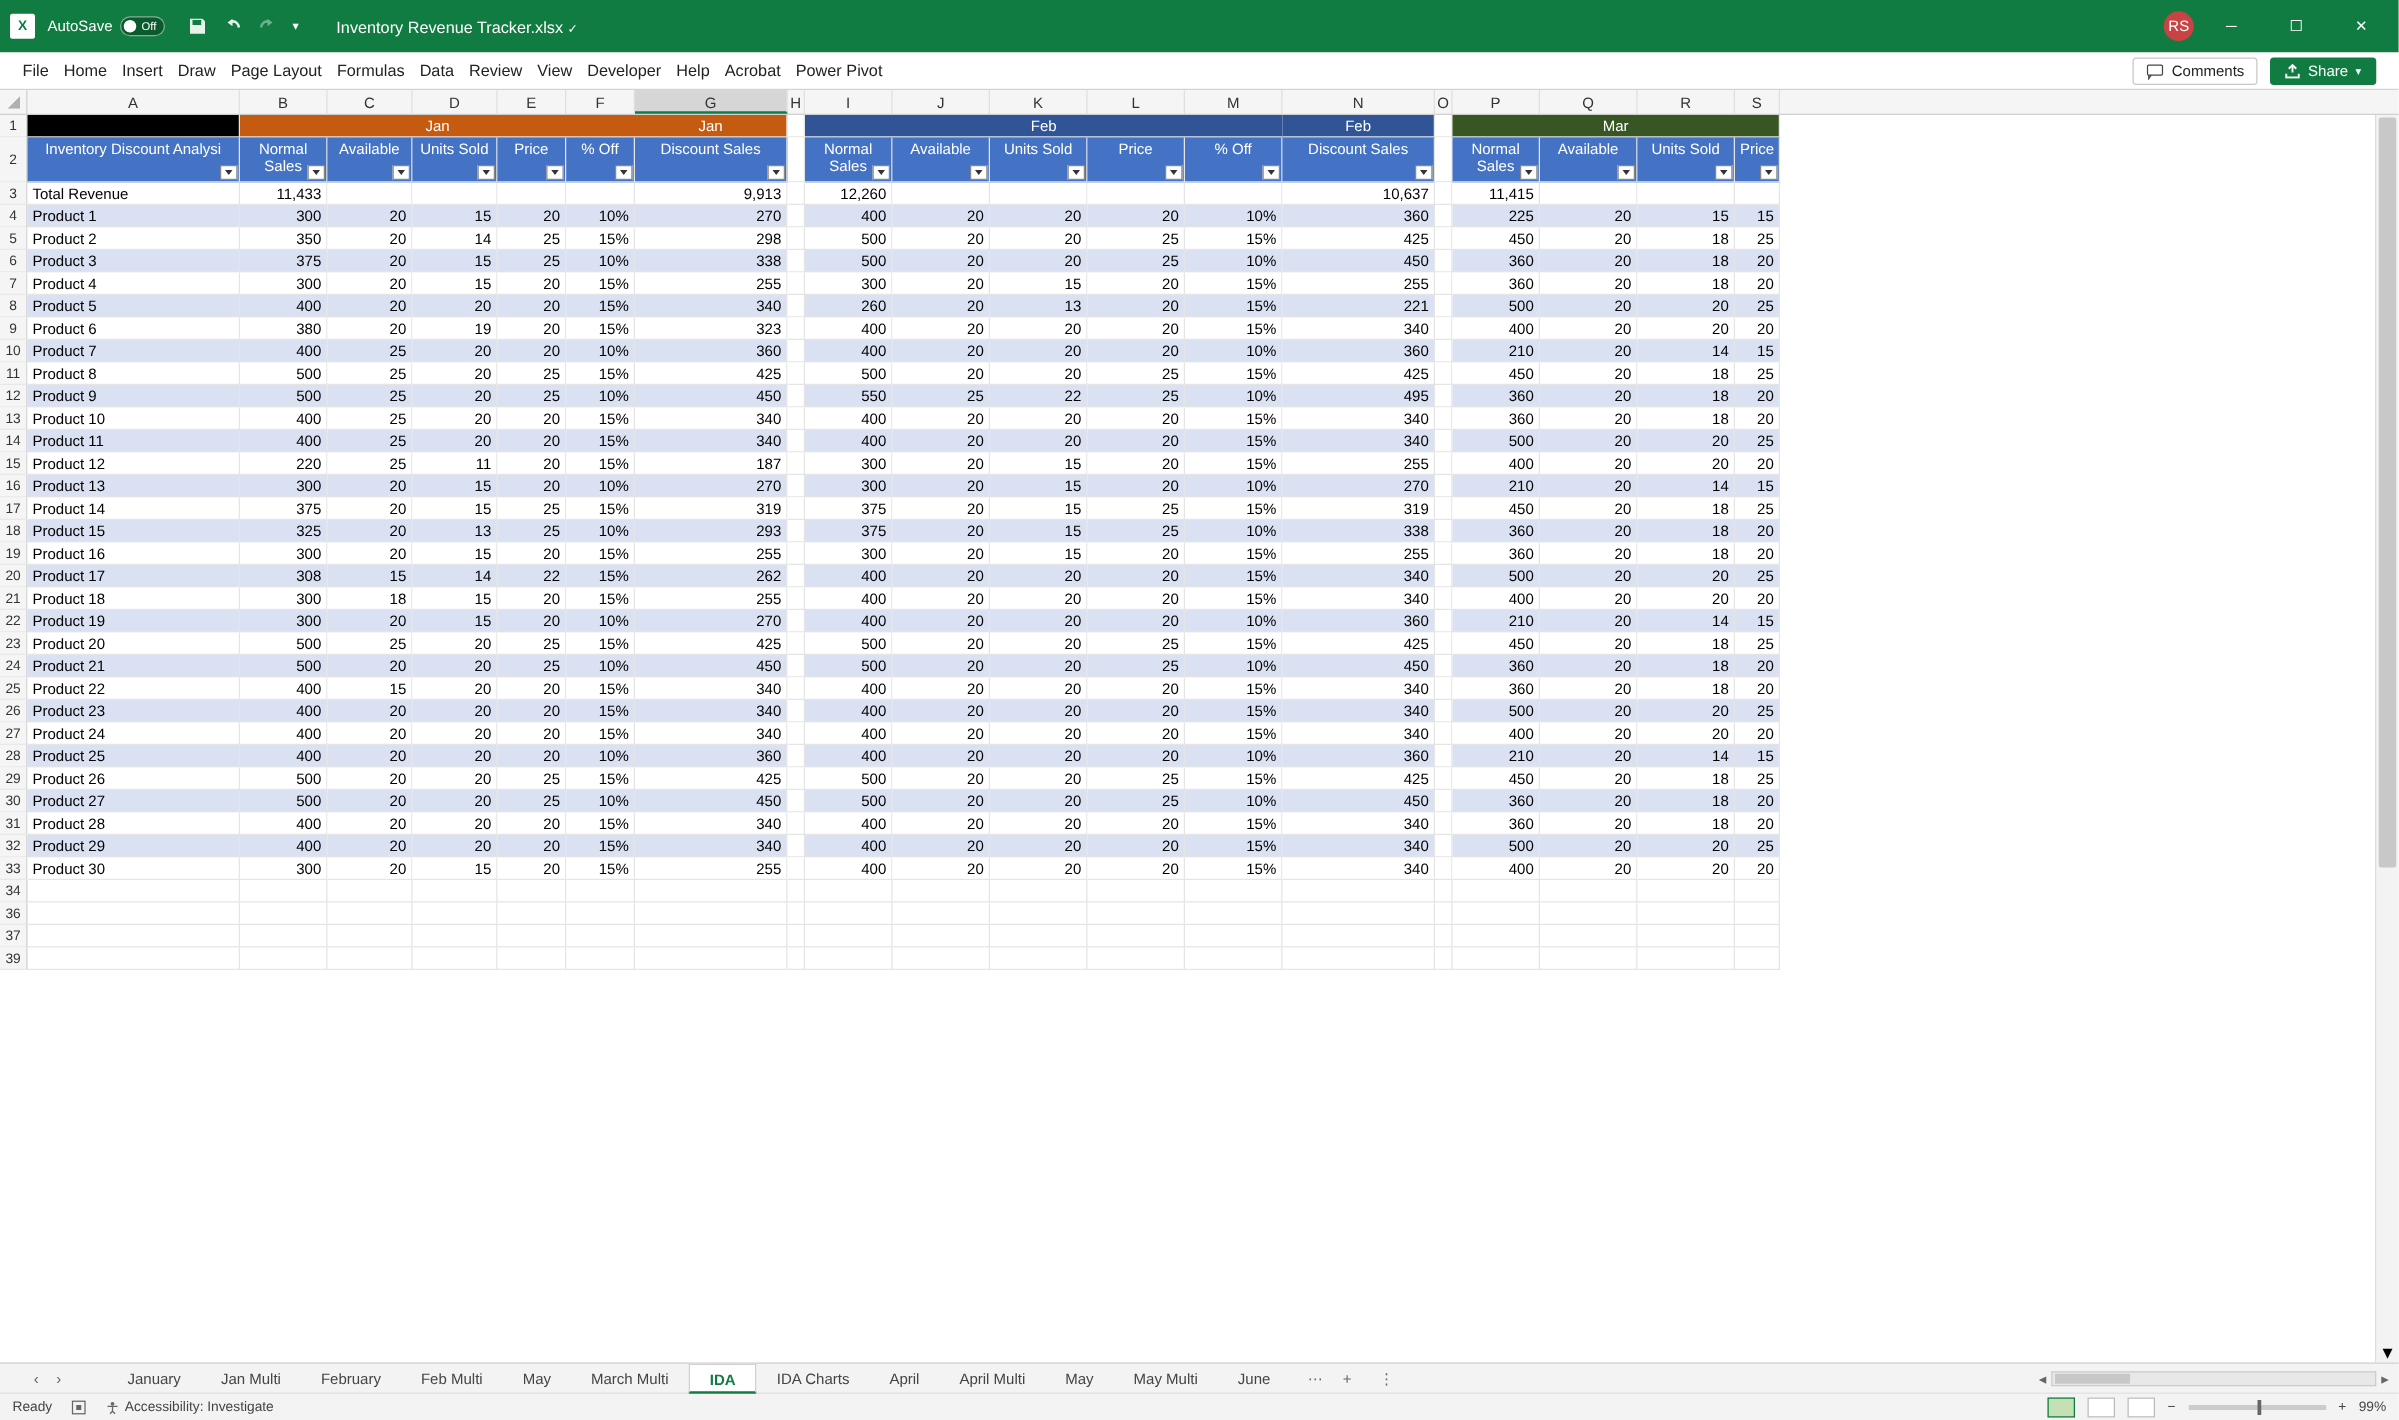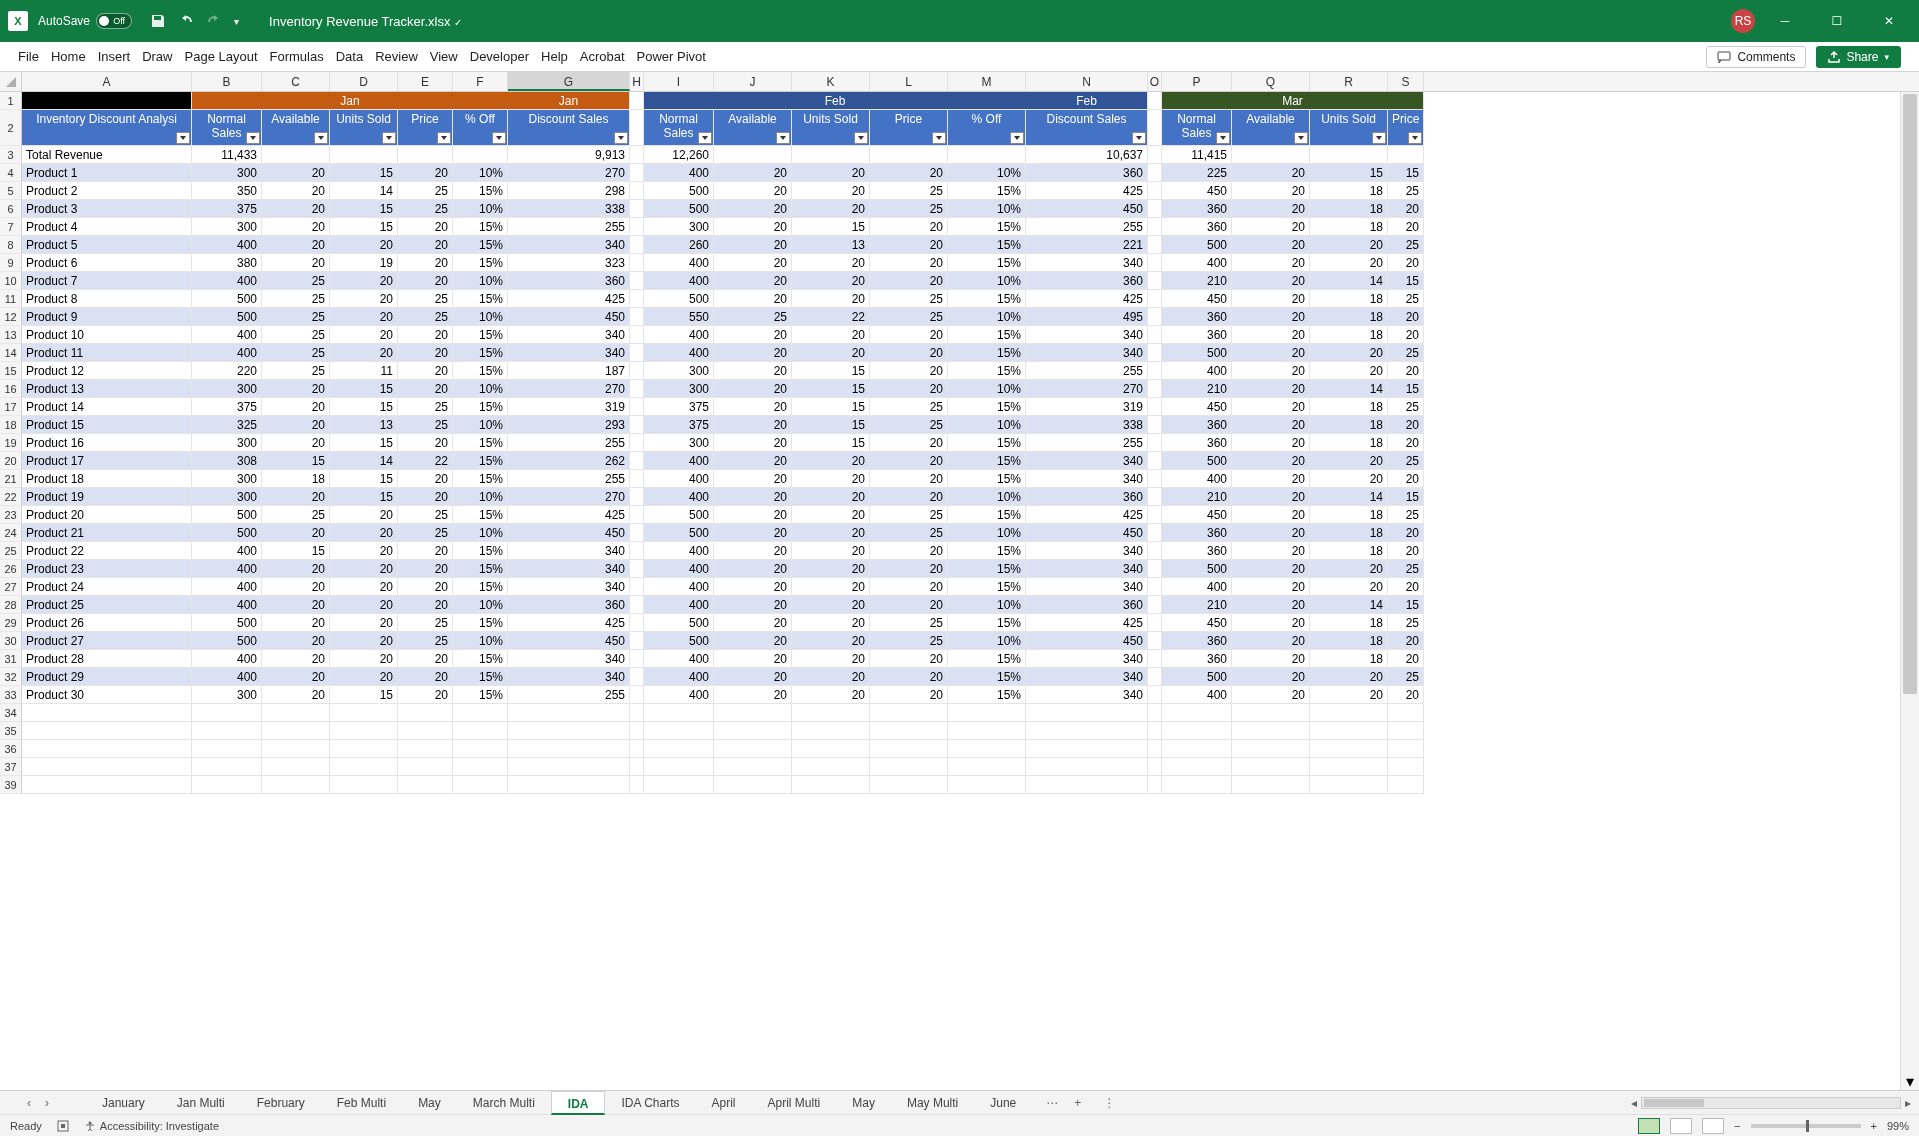--- a/index.html
+++ b/index.html
@@ -967,42 +967,20 @@
         <div class="cell " style="width: 78px;"></div>
         <div class="cell " style="width: 78px;"></div>
         <div class="cell " style="width: 122px;"></div>
         <div class="cell " style="width: 14px;"></div>
         <div class="cell " style="width: 70px;"></div>
         <div class="cell " style="width: 78px;"></div>
         <div class="cell " style="width: 78px;"></div>
         <div class="cell " style="width: 36px;"></div>
       </div>
       <div class="row">
-        <div class="rownum">35</div>
-        <div class="cell " style="width: 170px;"></div>
-        <div class="cell " style="width: 70px;"></div>
-        <div class="cell " style="width: 68px;"></div>
-        <div class="cell " style="width: 68px;"></div>
-        <div class="cell " style="width: 55px;"></div>
-        <div class="cell " style="width: 55px;"></div>
-        <div class="cell " style="width: 122px;"></div>
-        <div class="cell " style="width: 14px;"></div>
-        <div class="cell " style="width: 70px;"></div>
-        <div class="cell " style="width: 78px;"></div>
-        <div class="cell " style="width: 78px;"></div>
-        <div class="cell " style="width: 78px;"></div>
-        <div class="cell " style="width: 78px;"></div>
-        <div class="cell " style="width: 122px;"></div>
-        <div class="cell " style="width: 14px;"></div>
-        <div class="cell " style="width: 70px;"></div>
-        <div class="cell " style="width: 78px;"></div>
-        <div class="cell " style="width: 78px;"></div>
-        <div class="cell " style="width: 36px;"></div>
-      </div>
-      <div class="row">
         <div class="rownum">36</div>
         <div class="cell " style="width: 170px;"></div>
         <div class="cell " style="width: 70px;"></div>
         <div class="cell " style="width: 68px;"></div>
         <div class="cell " style="width: 68px;"></div>
         <div class="cell " style="width: 55px;"></div>
         <div class="cell " style="width: 55px;"></div>
         <div class="cell " style="width: 122px;"></div>
         <div class="cell " style="width: 14px;"></div>
         <div class="cell " style="width: 70px;"></div>

